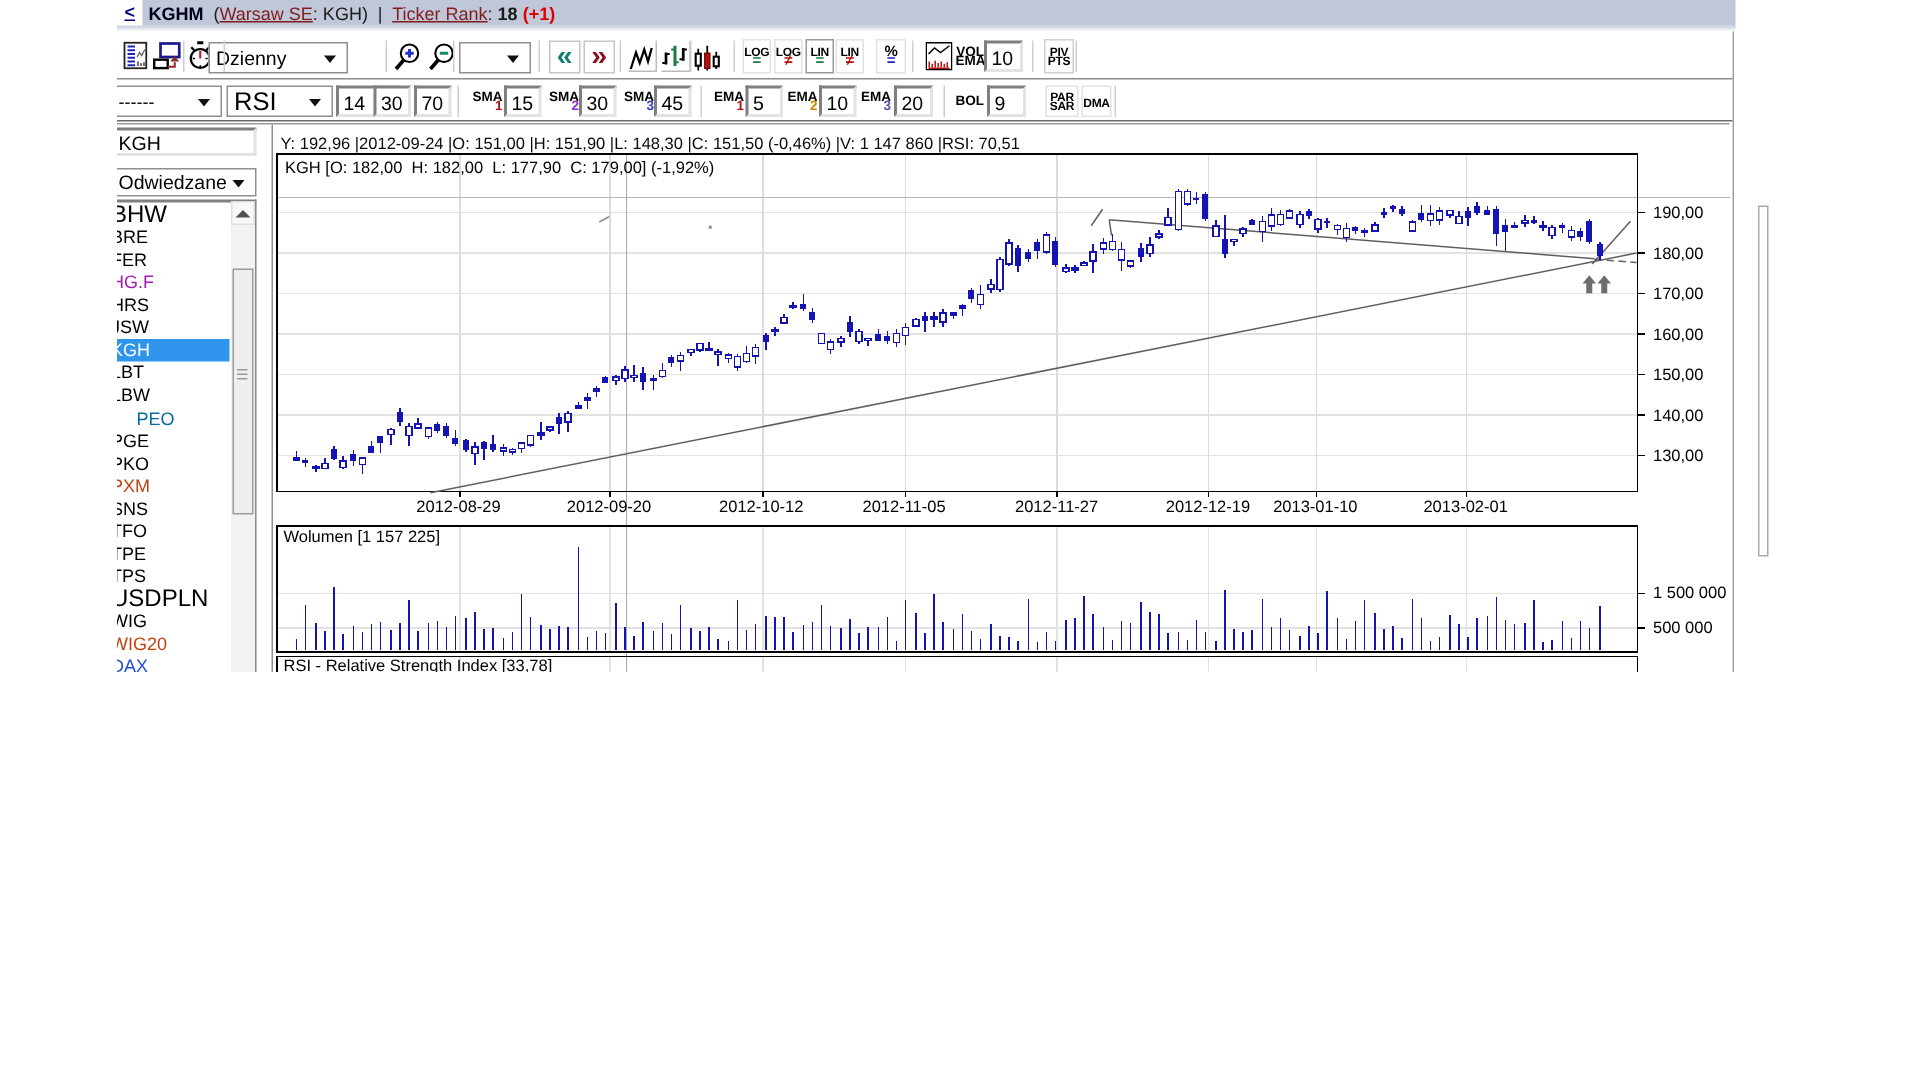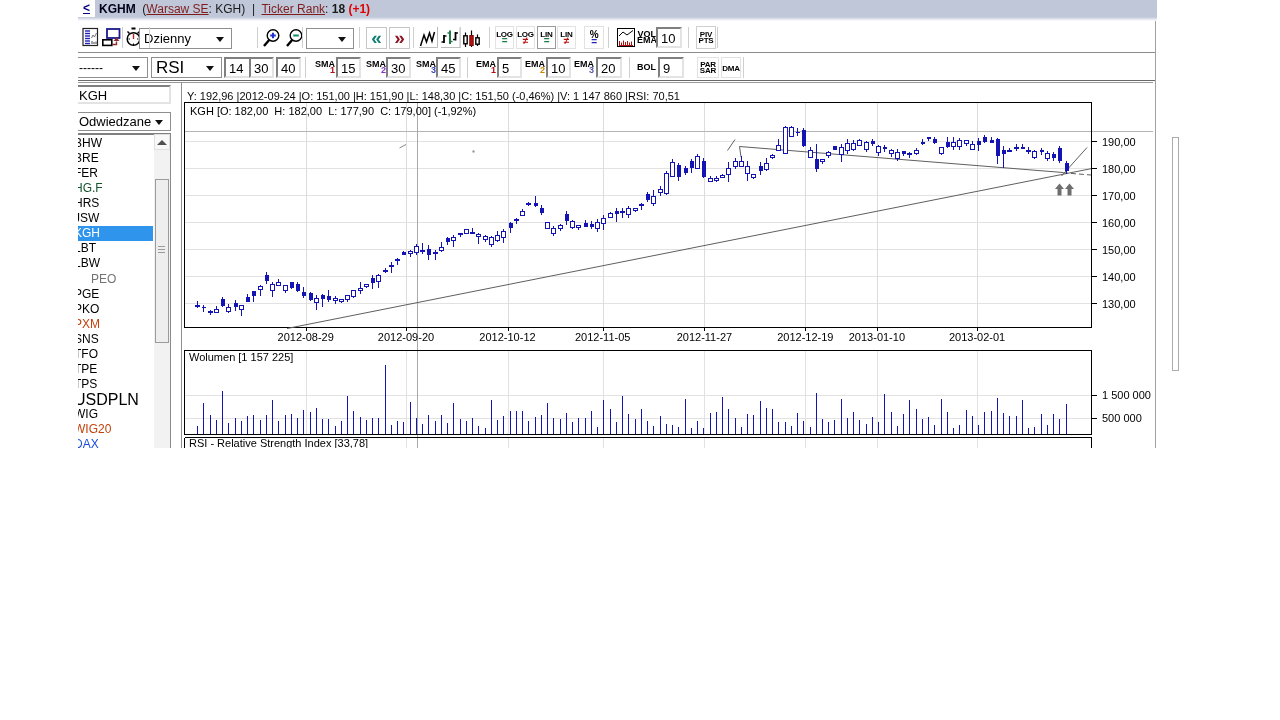--- a/index.html
+++ b/index.html
@@ -152,21 +152,21 @@
 <div class="sel" style="left:74px;top:57px;width:74px;height:21px">
     <span style="padding-left:4px;font-size:12px">------</span>
     <span class="ar"></span>
   </div>
 <div class="sel" style="left:151px;top:57px;width:71px;height:21px">
     <span style="padding-left:4px;font-size:17px">RSI</span>
     <span class="ar"></span>
   </div>
 <div class="inp" style="left:224px;top:57px;width:42px">14</div>
 <div class="inp" style="left:249px;top:57px;width:25px">30</div>
-<div class="inp" style="left:276px;top:57px;width:25px">40</div>
+<div class="inp" style="left:276px;top:57px;width:25px">70</div>
 <div class="l2" style="left:313px;top:57px;width:22px">SMA<br><span style="color:#b51010">1</span></div>
 <div class="inp" style="left:336px;top:57px;width:25px">15</div>
 <div class="l2" style="left:364px;top:57px;width:22px">SMA<br><span style="color:#8833cc">2</span></div>
 <div class="inp" style="left:386px;top:57px;width:25px">30</div>
 <div class="l2" style="left:414px;top:57px;width:22px">SMA<br><span style="color:#3344bb">3</span></div>
 <div class="inp" style="left:436px;top:57px;width:25px">45</div>
 <div class="l2" style="left:475px;top:57px;width:21px">EMA<br><span style="color:#b51010">1</span></div>
 <div class="inp" style="left:497px;top:57px;width:25px">5</div>
 <div class="l2" style="left:524px;top:57px;width:21px">EMA<br><span style="color:#cc8800">2</span></div>
 <div class="inp" style="left:546px;top:57px;width:25px">10</div>
@@ -179,31 +179,31 @@
 <div style="left:305px;top:57px;width:1px;height:21px;background:#cfcfcf"></div>
 <div style="left:467px;top:57px;width:1px;height:21px;background:#cfcfcf"></div>
 <div style="left:629px;top:57px;width:1px;height:21px;background:#cfcfcf"></div>
 <div style="left:743px;top:57px;width:1px;height:21px;background:#cfcfcf"></div>
 <div class="inp" style="left:74px;top:85px;width:97px;height:19px;padding-top:1px">KGH</div>
 <div class="sel" style="left:74px;top:112px;width:97px;height:19px">
     <span style="padding-left:4px;font-size:13px">Odwiedzane</span>
     <span class="ar"></span>
   </div>
 <div style="left:74px;top:133px;width:97px;height:315px;background:#fff;border:2px solid;border-color:#7f7f7f #e3e3e3 #fff #7f7f7f;border-bottom:none"></div>
-<div style="left:74px;top:136.0px;height:15px;font-size:12px;line-height:15px;color:#000;white-space:nowrap">BHW</div>
+<div style="left:74px;top:136.0px;height:15px;font-size:16px;line-height:15px;color:#000;white-space:nowrap">BHW</div>
 <div style="left:74px;top:151.1px;height:15px;font-size:12px;line-height:15px;color:#000;white-space:nowrap">BRE</div>
 <div style="left:74px;top:166.1px;height:15px;font-size:12px;line-height:15px;color:#000;white-space:nowrap">FER</div>
-<div style="left:74px;top:181.2px;height:15px;font-size:12px;line-height:15px;color:#14532d;white-space:nowrap">HG.F</div>
+<div style="left:74px;top:181.2px;height:15px;font-size:12px;line-height:15px;color:#a21caf;white-space:nowrap">HG.F</div>
 <div style="left:74px;top:196.2px;height:15px;font-size:12px;line-height:15px;color:#000;white-space:nowrap">HRS</div>
 <div style="left:74px;top:211.2px;height:15px;font-size:12px;line-height:15px;color:#000;white-space:nowrap">JSW</div>
 <div style="left:74px;top:226.3px;width:79.4px;height:15px;background:#2f94ec"></div>
 <div style="left:74px;top:226.3px;height:15px;font-size:12px;line-height:15px;color:#fff;white-space:nowrap">KGH</div>
 <div style="left:74px;top:241.4px;height:15px;font-size:12px;line-height:15px;color:#000;white-space:nowrap">LBT</div>
 <div style="left:74px;top:256.4px;height:15px;font-size:12px;line-height:15px;color:#000;white-space:nowrap">LBW</div>
-<div style="left:91px;top:271.5px;height:15px;font-size:12px;line-height:15px;color:#737373;white-space:nowrap">PEO</div>
+<div style="left:91px;top:271.5px;height:15px;font-size:12px;line-height:15px;color:#0369a1;white-space:nowrap">PEO</div>
 <div style="left:74px;top:286.5px;height:15px;font-size:12px;line-height:15px;color:#000;white-space:nowrap">PGE</div>
 <div style="left:74px;top:301.6px;height:15px;font-size:12px;line-height:15px;color:#000;white-space:nowrap">PKO</div>
 <div style="left:74px;top:316.6px;height:15px;font-size:12px;line-height:15px;color:#c2410c;white-space:nowrap">PXM</div>
 <div style="left:74px;top:331.6px;height:15px;font-size:12px;line-height:15px;color:#000;white-space:nowrap">SNS</div>
 <div style="left:74px;top:346.7px;height:15px;font-size:12px;line-height:15px;color:#000;white-space:nowrap">TFO</div>
 <div style="left:74px;top:361.8px;height:15px;font-size:12px;line-height:15px;color:#000;white-space:nowrap">TPE</div>
 <div style="left:74px;top:376.8px;height:15px;font-size:12px;line-height:15px;color:#000;white-space:nowrap">TPS</div>
 <div style="left:74px;top:391.9px;height:15px;font-size:16px;line-height:15px;color:#000;white-space:nowrap">USDPLN</div>
 <div style="left:74px;top:406.9px;height:15px;font-size:12px;line-height:15px;color:#000;white-space:nowrap">WIG</div>
 <div style="left:74px;top:421.9px;height:15px;font-size:12px;line-height:15px;color:#c2410c;white-space:nowrap">WIG20</div>

